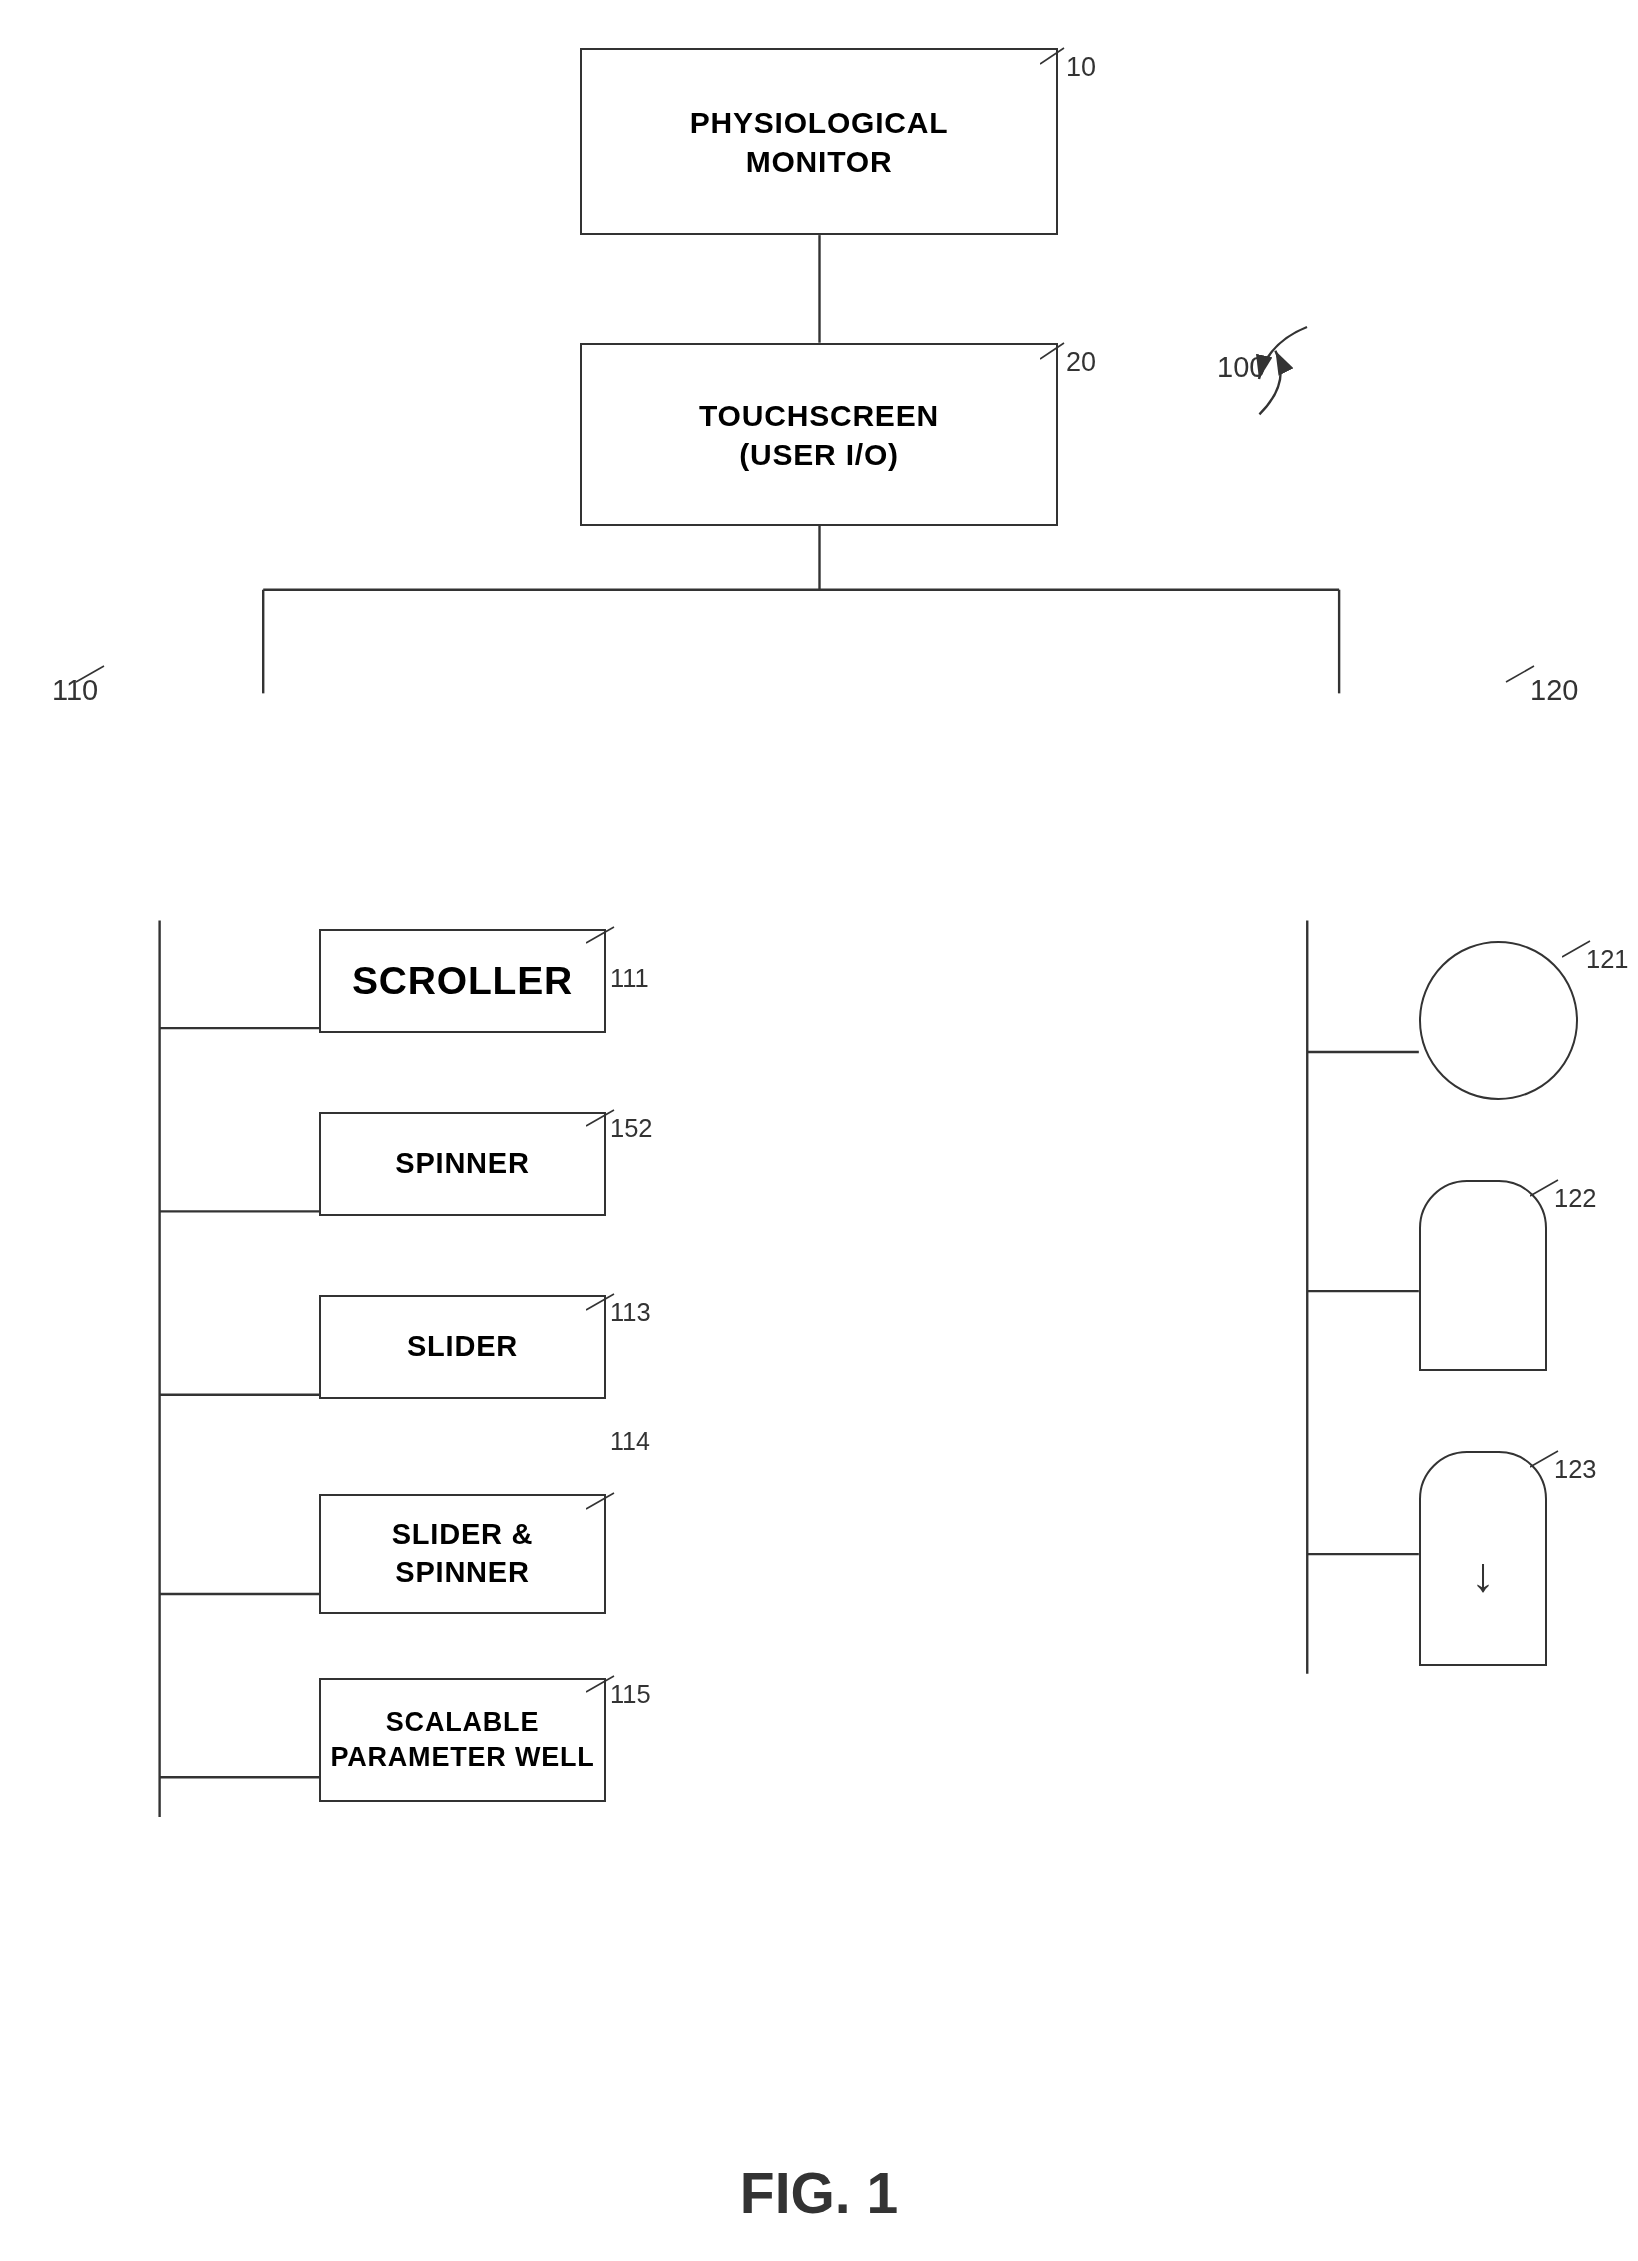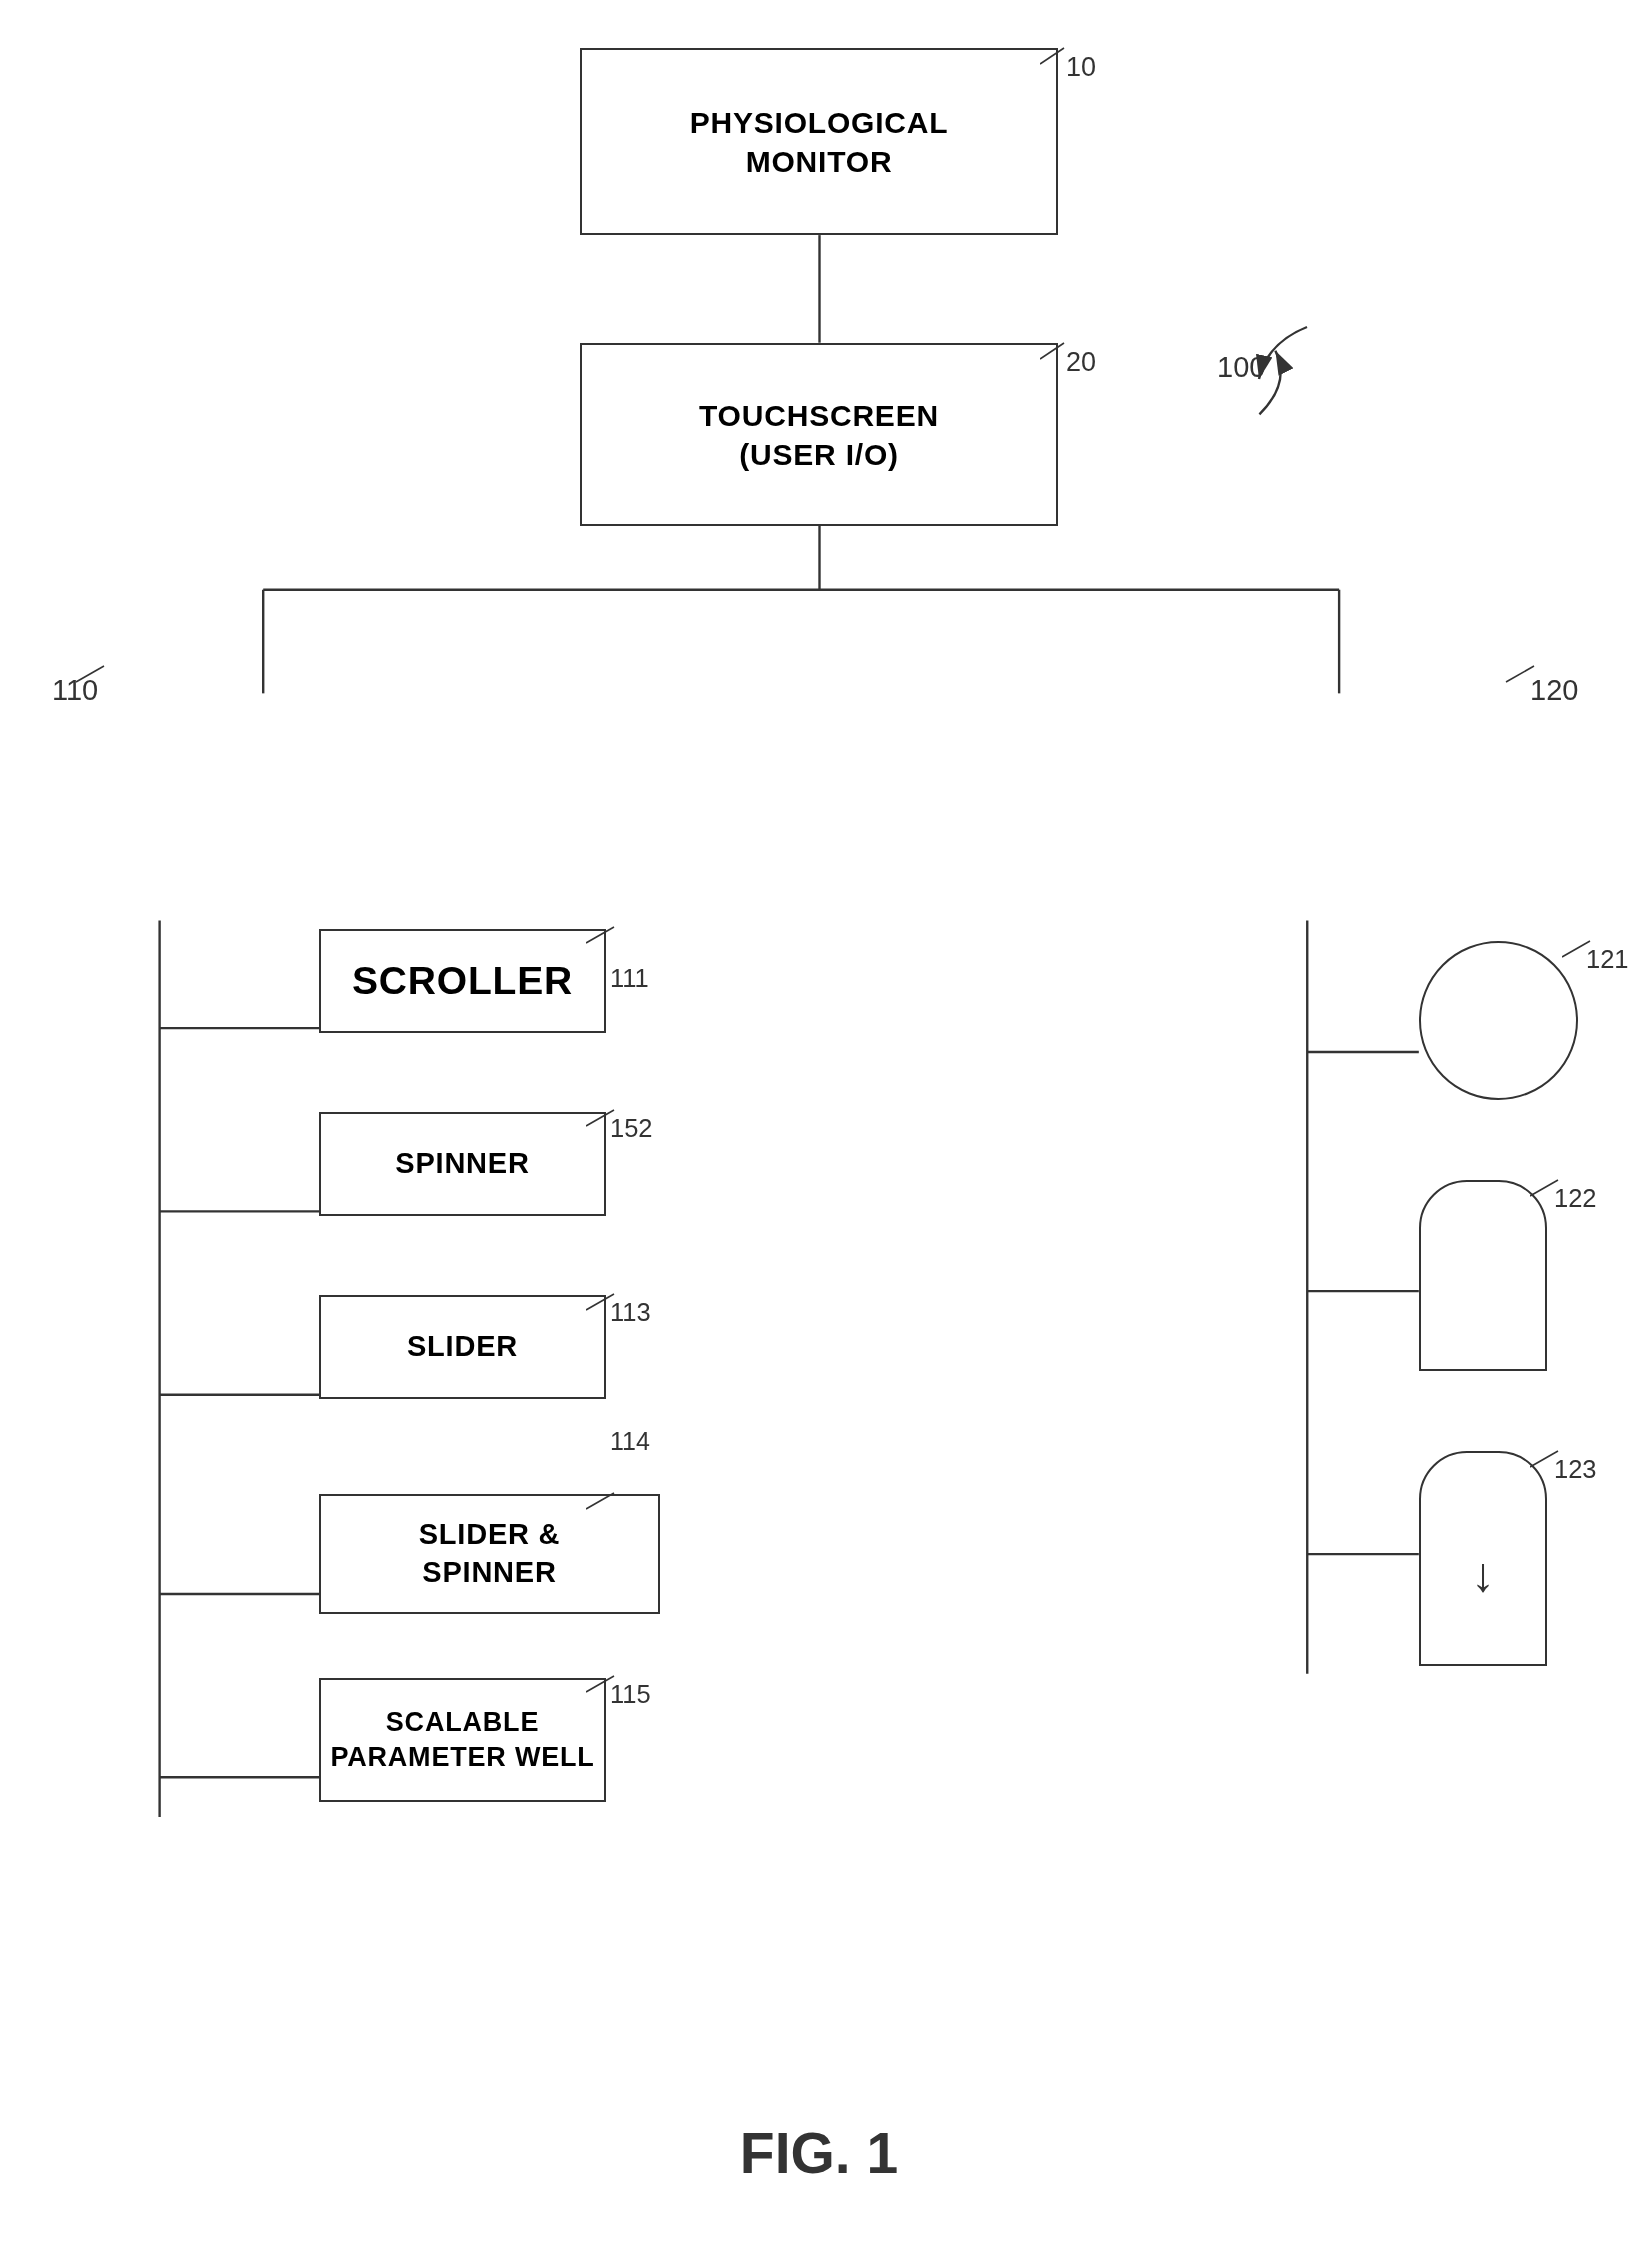--- a/index.html
+++ b/index.html
@@ -39,20 +39,21 @@
       font-weight: normal;
       color: #333;
     }
 
     .fig-label {
       position: absolute;
       font-size: 57px;
       font-weight: bold;
       color: #333;
       text-align: center;
+      margin-top: 40px;
     }
 
     svg.connectors {
       position: absolute;
       top: 0; left: 0;
       width: 100%;
       height: 100%;
       pointer-events: none;
     }
 
@@ -191,21 +192,21 @@
   </svg>
 
   <div class="box" style="left:319px; top:1295px; width:287px; height:104px; font-size:29px;">
     <span>SLIDER</span>
   </div>
   <span class="label" style="left:610px; top:1298px; font-size:25.5px;">113</span>
   <svg style="position:absolute;top:1290px;left:586px;width:48px;height:24px;" viewBox="0 0 60 30" width="48" height="24">
     <line x1="0" y1="25" x2="35" y2="5" stroke="#333" stroke-width="2"></line>
   </svg>
 
-  <div class="box" style="left:319px; top:1494px; width:341px; height:120px; font-size:29px;">
+  <div class="box" style="left:319px; top:1494px; width:287px; height:120px; font-size:29px;">
     <span>SLIDER &amp;<br>SPINNER</span>
   </div>
   <span class="label" style="left:610px; top:1427px; font-size:25px;">114</span>
   <svg style="position:absolute;top:1489px;left:586px;width:48px;height:24px;" viewBox="0 0 60 30" width="48" height="24">
     <line x1="0" y1="25" x2="35" y2="5" stroke="#333" stroke-width="2"></line>
   </svg>
 
   <div class="box" style="left:319px; top:1678px; width:287px; height:124px; font-size:27px;">
     <span>SCALABLE<br>PARAMETER WELL</span>
   </div>

